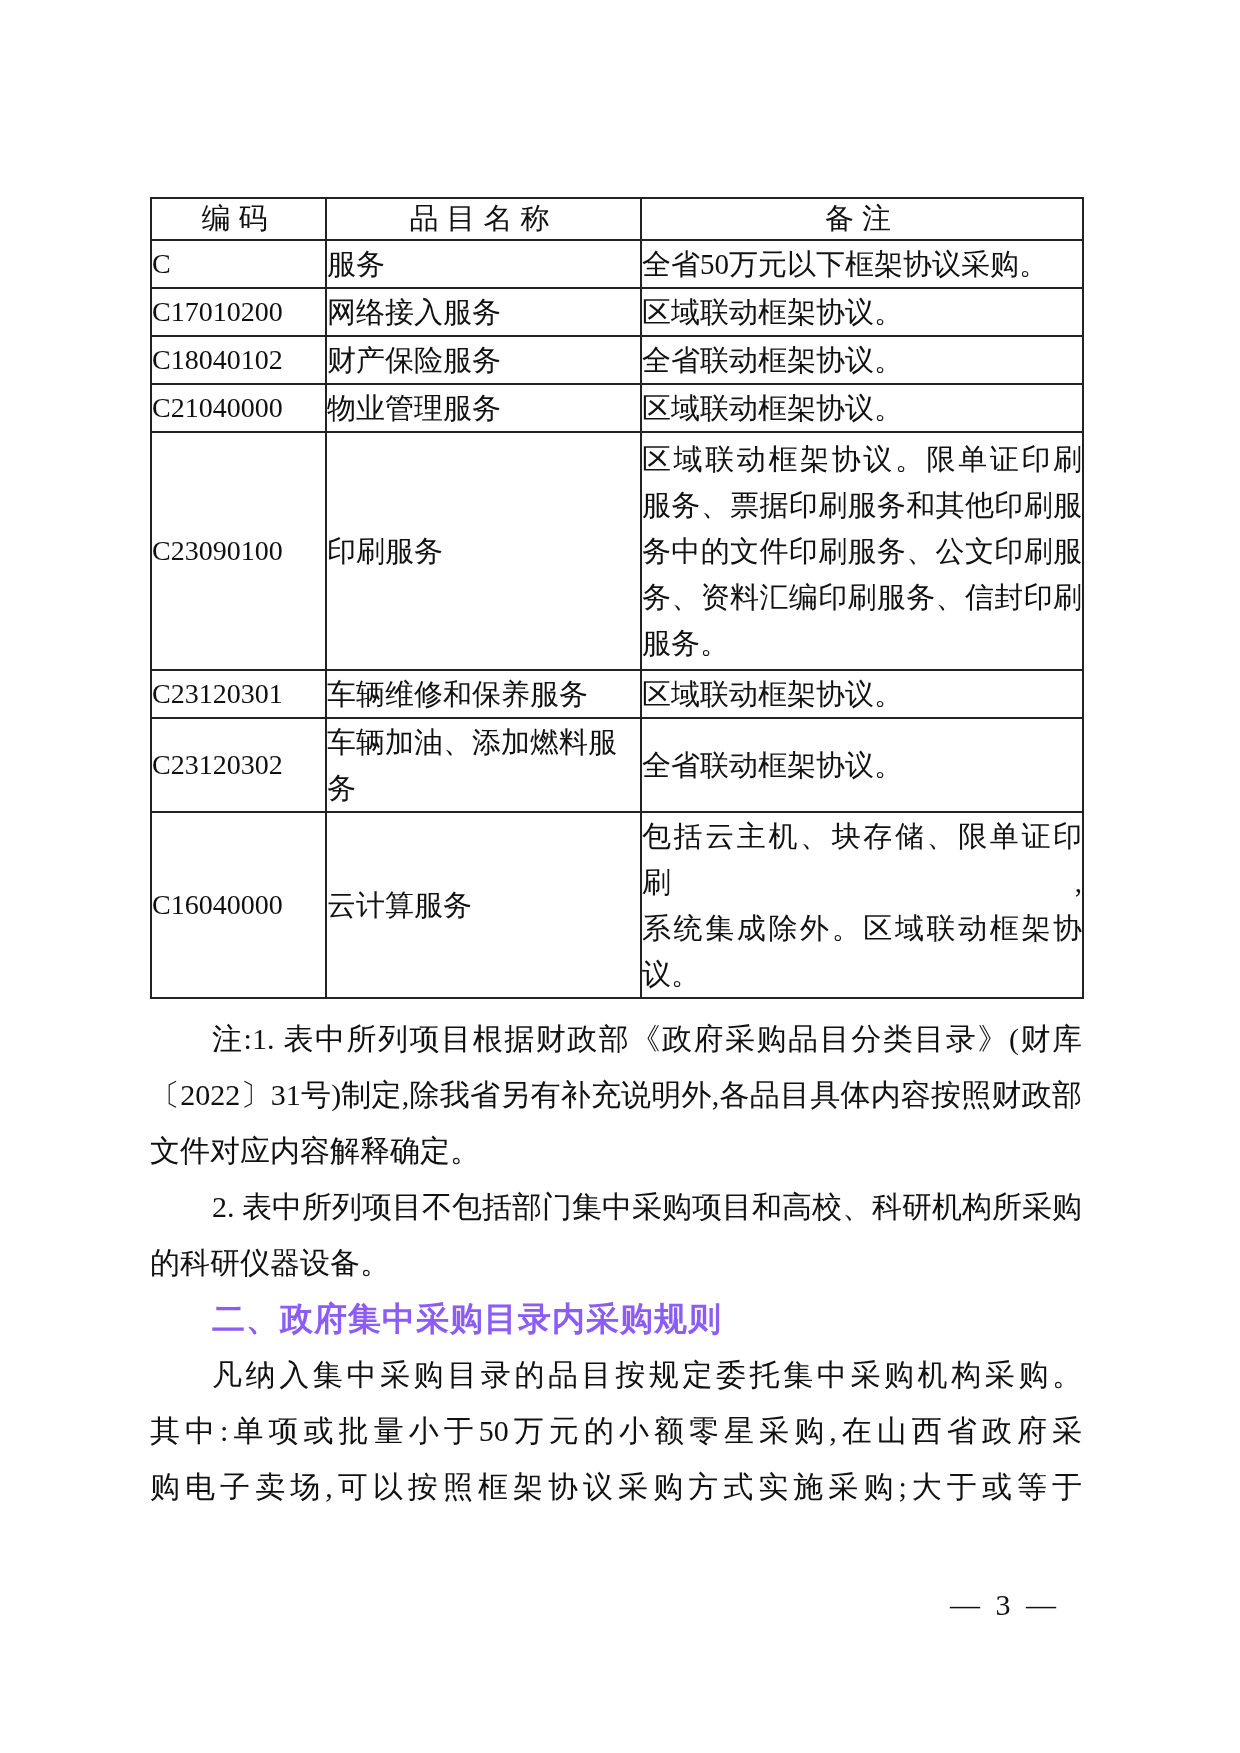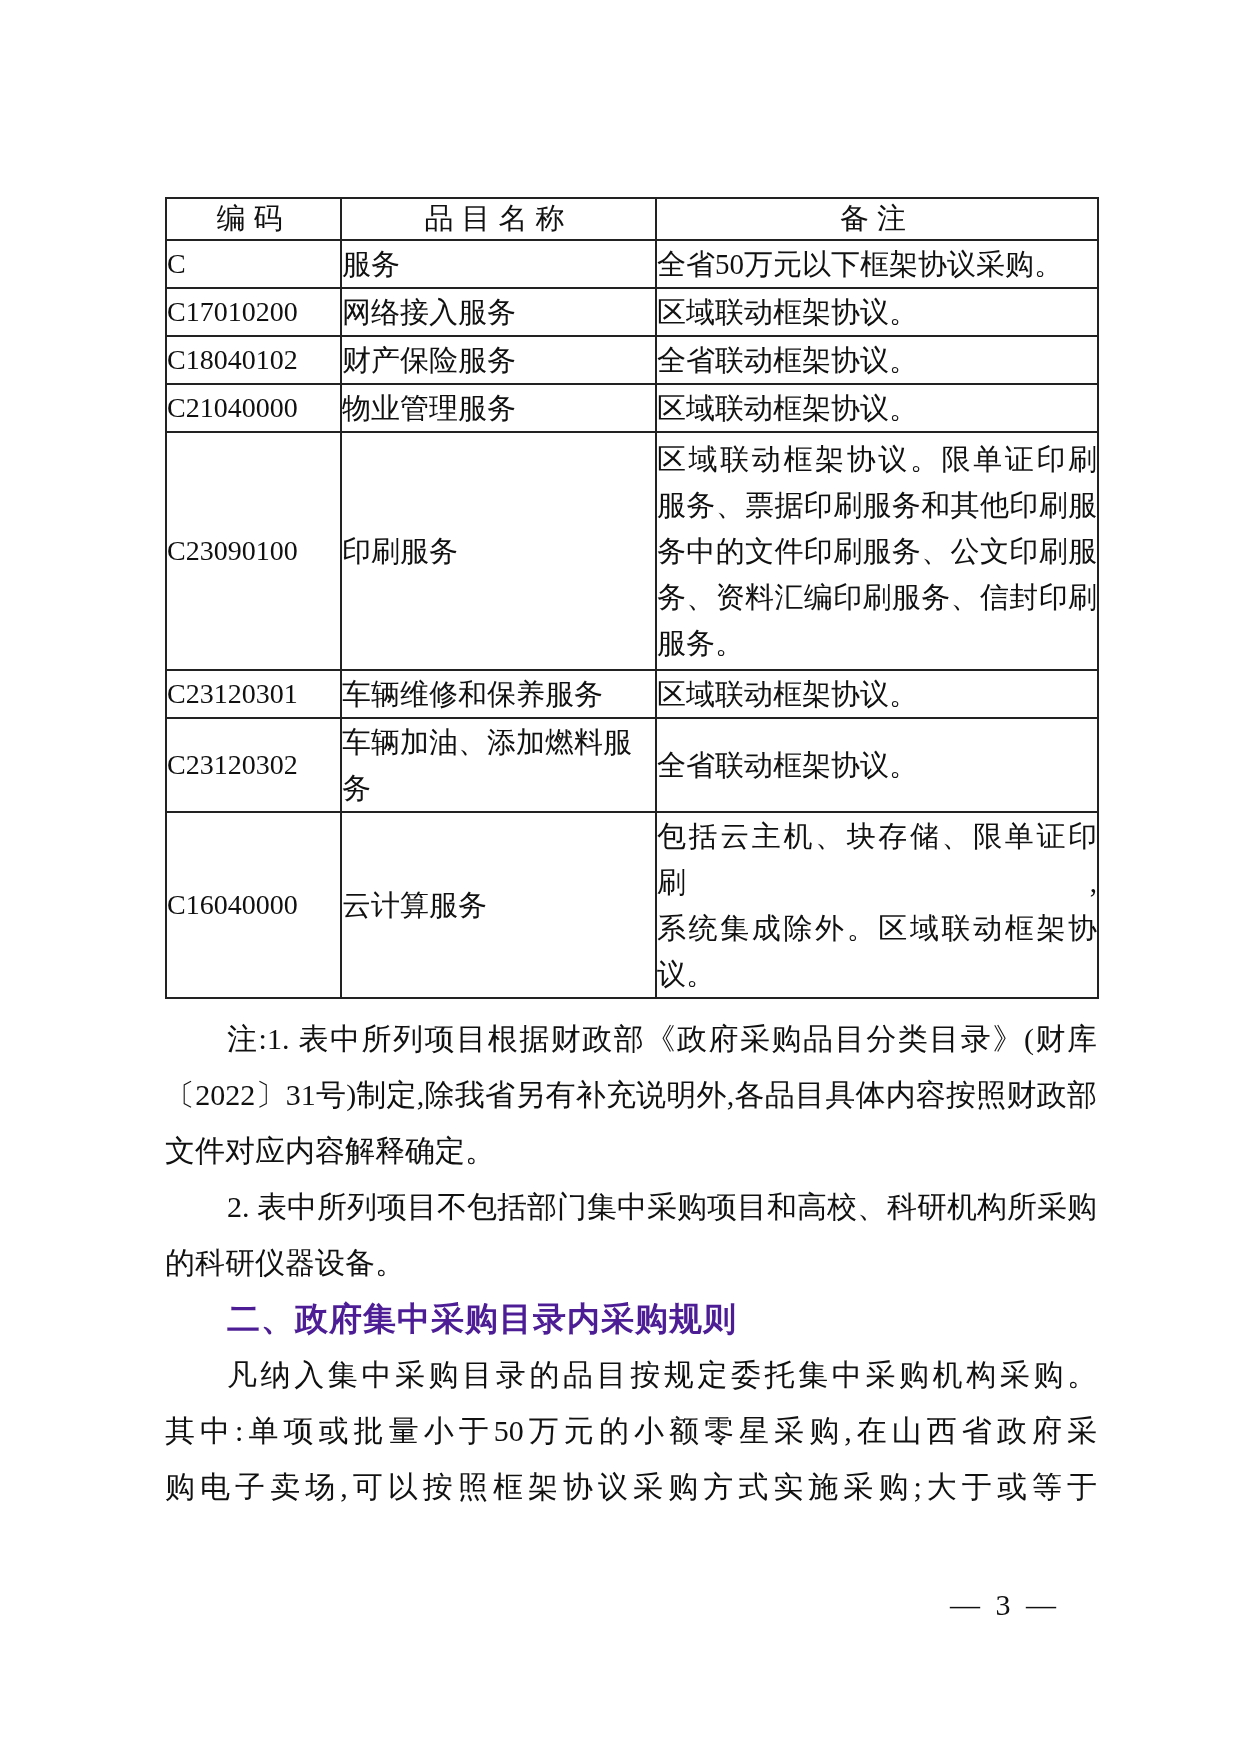--- a/index.html
+++ b/index.html
@@ -1,21 +1,21 @@
 <!DOCTYPE html>
 <html><head>
 <meta charset="utf-8">
 <style>
   html,body{margin:0;padding:0;}
   body{
     width:1240px;height:1753px;position:relative;background:#ffffff;
     font-family:"Liberation Serif","DejaVu Serif",serif;color:#111111;
     overflow:hidden;
   }
-  .doc{position:absolute;left:165px;top:197px;width:932px;}
+  .doc{position:absolute;left:150px;top:197px;width:932px;}
   
   table.catalog{
     border-collapse:collapse;width:932px;table-layout:fixed;
     font-size:29px;color:#111111;
   }
   table.catalog col.c1{width:175px;}
   table.catalog col.c2{width:315px;}
   table.catalog col.c3{width:442px;}
   table.catalog th,table.catalog td{
     border:2px solid #222222;vertical-align:middle;padding:0;overflow:hidden;
@@ -29,21 +29,21 @@
   .cln{line-height:46px;white-space:nowrap;}
   .cln.fill{text-align:justify;text-align-last:justify;white-space:normal;}
   
   .notes{margin-top:12px;}
   .ln{font-size:30px;line-height:56px;white-space:nowrap;}
   .ln.fill{text-align:justify;text-align-last:justify;white-space:normal;}
   .ln.ind{text-indent:62px;}
   .heading{
     font-family:"Liberation Sans","DejaVu Sans",sans-serif;
     font-weight:700;font-size:33px;line-height:56px;
-    text-indent:62px;letter-spacing:1px;color:#4c1d95;
+    text-indent:62px;letter-spacing:1px;color:#8b5cf6;
   }
   .pageno{
     position:absolute;left:950px;top:1588px;
     font-size:30px;letter-spacing:4px;color:#111111;
   }
 </style>
 </head>
 <body>
 
 <div class="doc">

